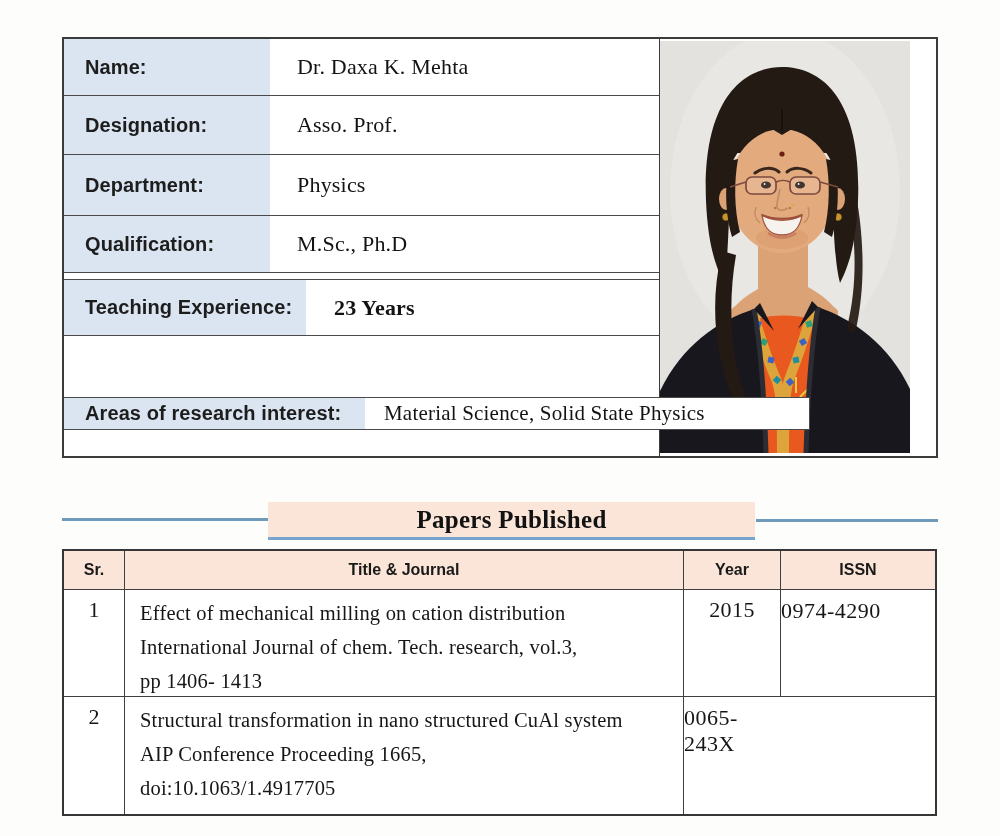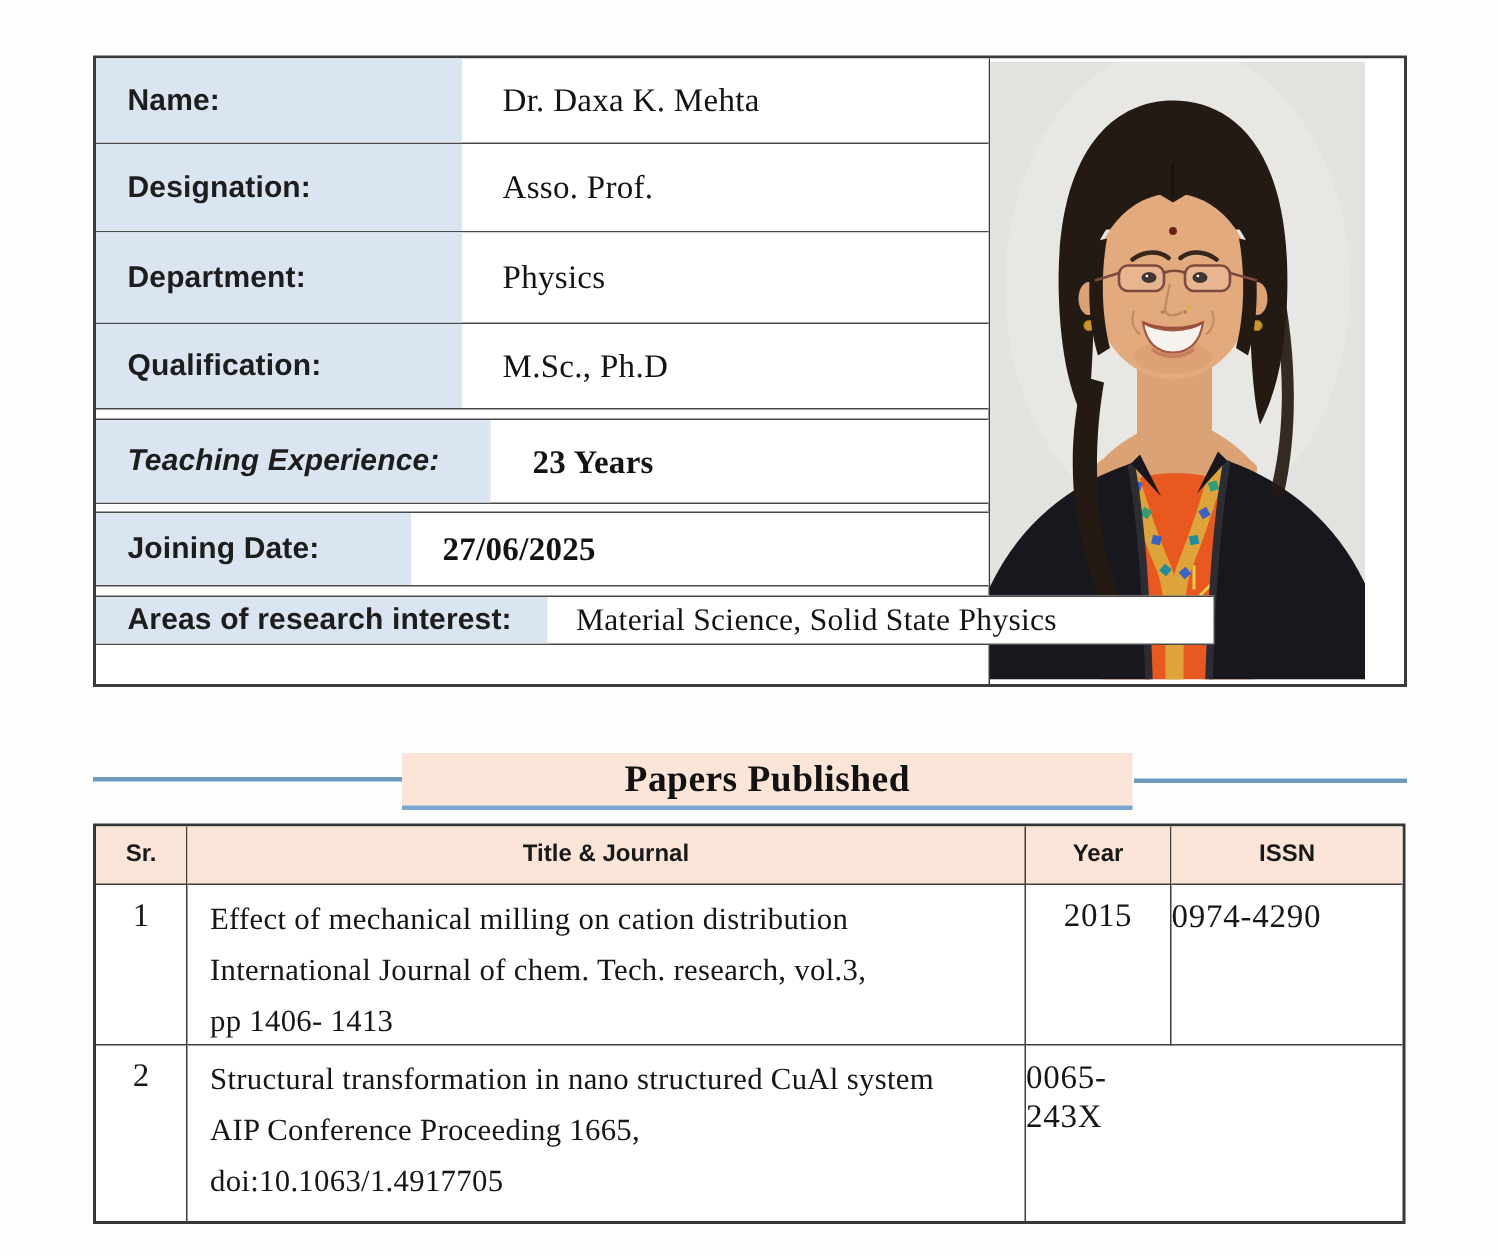--- a/index.html
+++ b/index.html
@@ -22,21 +22,21 @@
 
   .pbox { position:absolute; left:0; background:#fff; z-index:2; display:flex;
           border-top:1.6px solid #4a4a4a; border-bottom:1.6px solid #4a4a4a; }
   .box5 { top:240px; width:595px; height:57px; }
   .box6 { top:302px; width:595px; height:50px; }
   .box7 { top:358px; width:746px; height:33px; z-index:3;
           border-right:1.6px solid #4a4a4a; }
 
   .plabel { background:#dbe5f1; display:flex; align-items:center; padding-left:21px;
             font-weight:700; font-size:20px; color:#1d1d1d; letter-spacing:.1px; flex:none; }
-  .w206 { width:244px; } .w263 { width:263px;font-style:italic; } .w210 { width:210px; } .w301 { width:301px; }
+  .w206 { width:206px; } .w263 { width:242px; } .w210 { width:210px; } .w301 { width:301px; }
 
   .pvalue { display:flex; align-items:center; font-family:"Liberation Serif", serif;
             font-size:22px; color:#131313; letter-spacing:.2px; }
   .ml27 { margin-left:27px; } .ml16 { margin-left:28px; } .ml21 { margin-left:21px; } .ml19 { margin-left:19px; }
   .vbold { font-weight:700; }
   .v21 { font-size:21px; }
 
   
   .line-left  { position:absolute; left:62px;  top:518px; width:206px; height:3px; background:#6e9abc; }
   .line-right { position:absolute; left:756px; top:519px; width:182px; height:3px; background:#6e9abc; }
@@ -183,24 +183,20 @@
         <div class="plabel w206">Qualification:</div>
         <div class="pvalue ml27">M.Sc., Ph.D</div>
       </div>
     </div>
 
     <div class="pbox box5">
       <div class="plabel w263">Teaching Experience:</div>
       <div class="pvalue vbold ml16">23 Years</div>
     </div>
 
-    <div class="pbox box6">
-      <div class="plabel w210">Joining Date:</div>
-      <div class="pvalue vbold ml21">27/06/2025</div>
-    </div>
 
     <div class="pbox box7">
       <div class="plabel w301">Areas of research interest:</div>
       <div class="pvalue v21 ml19">Material Science, Solid State Physics</div>
     </div>
 
   </div>
 
   <div class="line-left"></div>
   <div class="banner">

